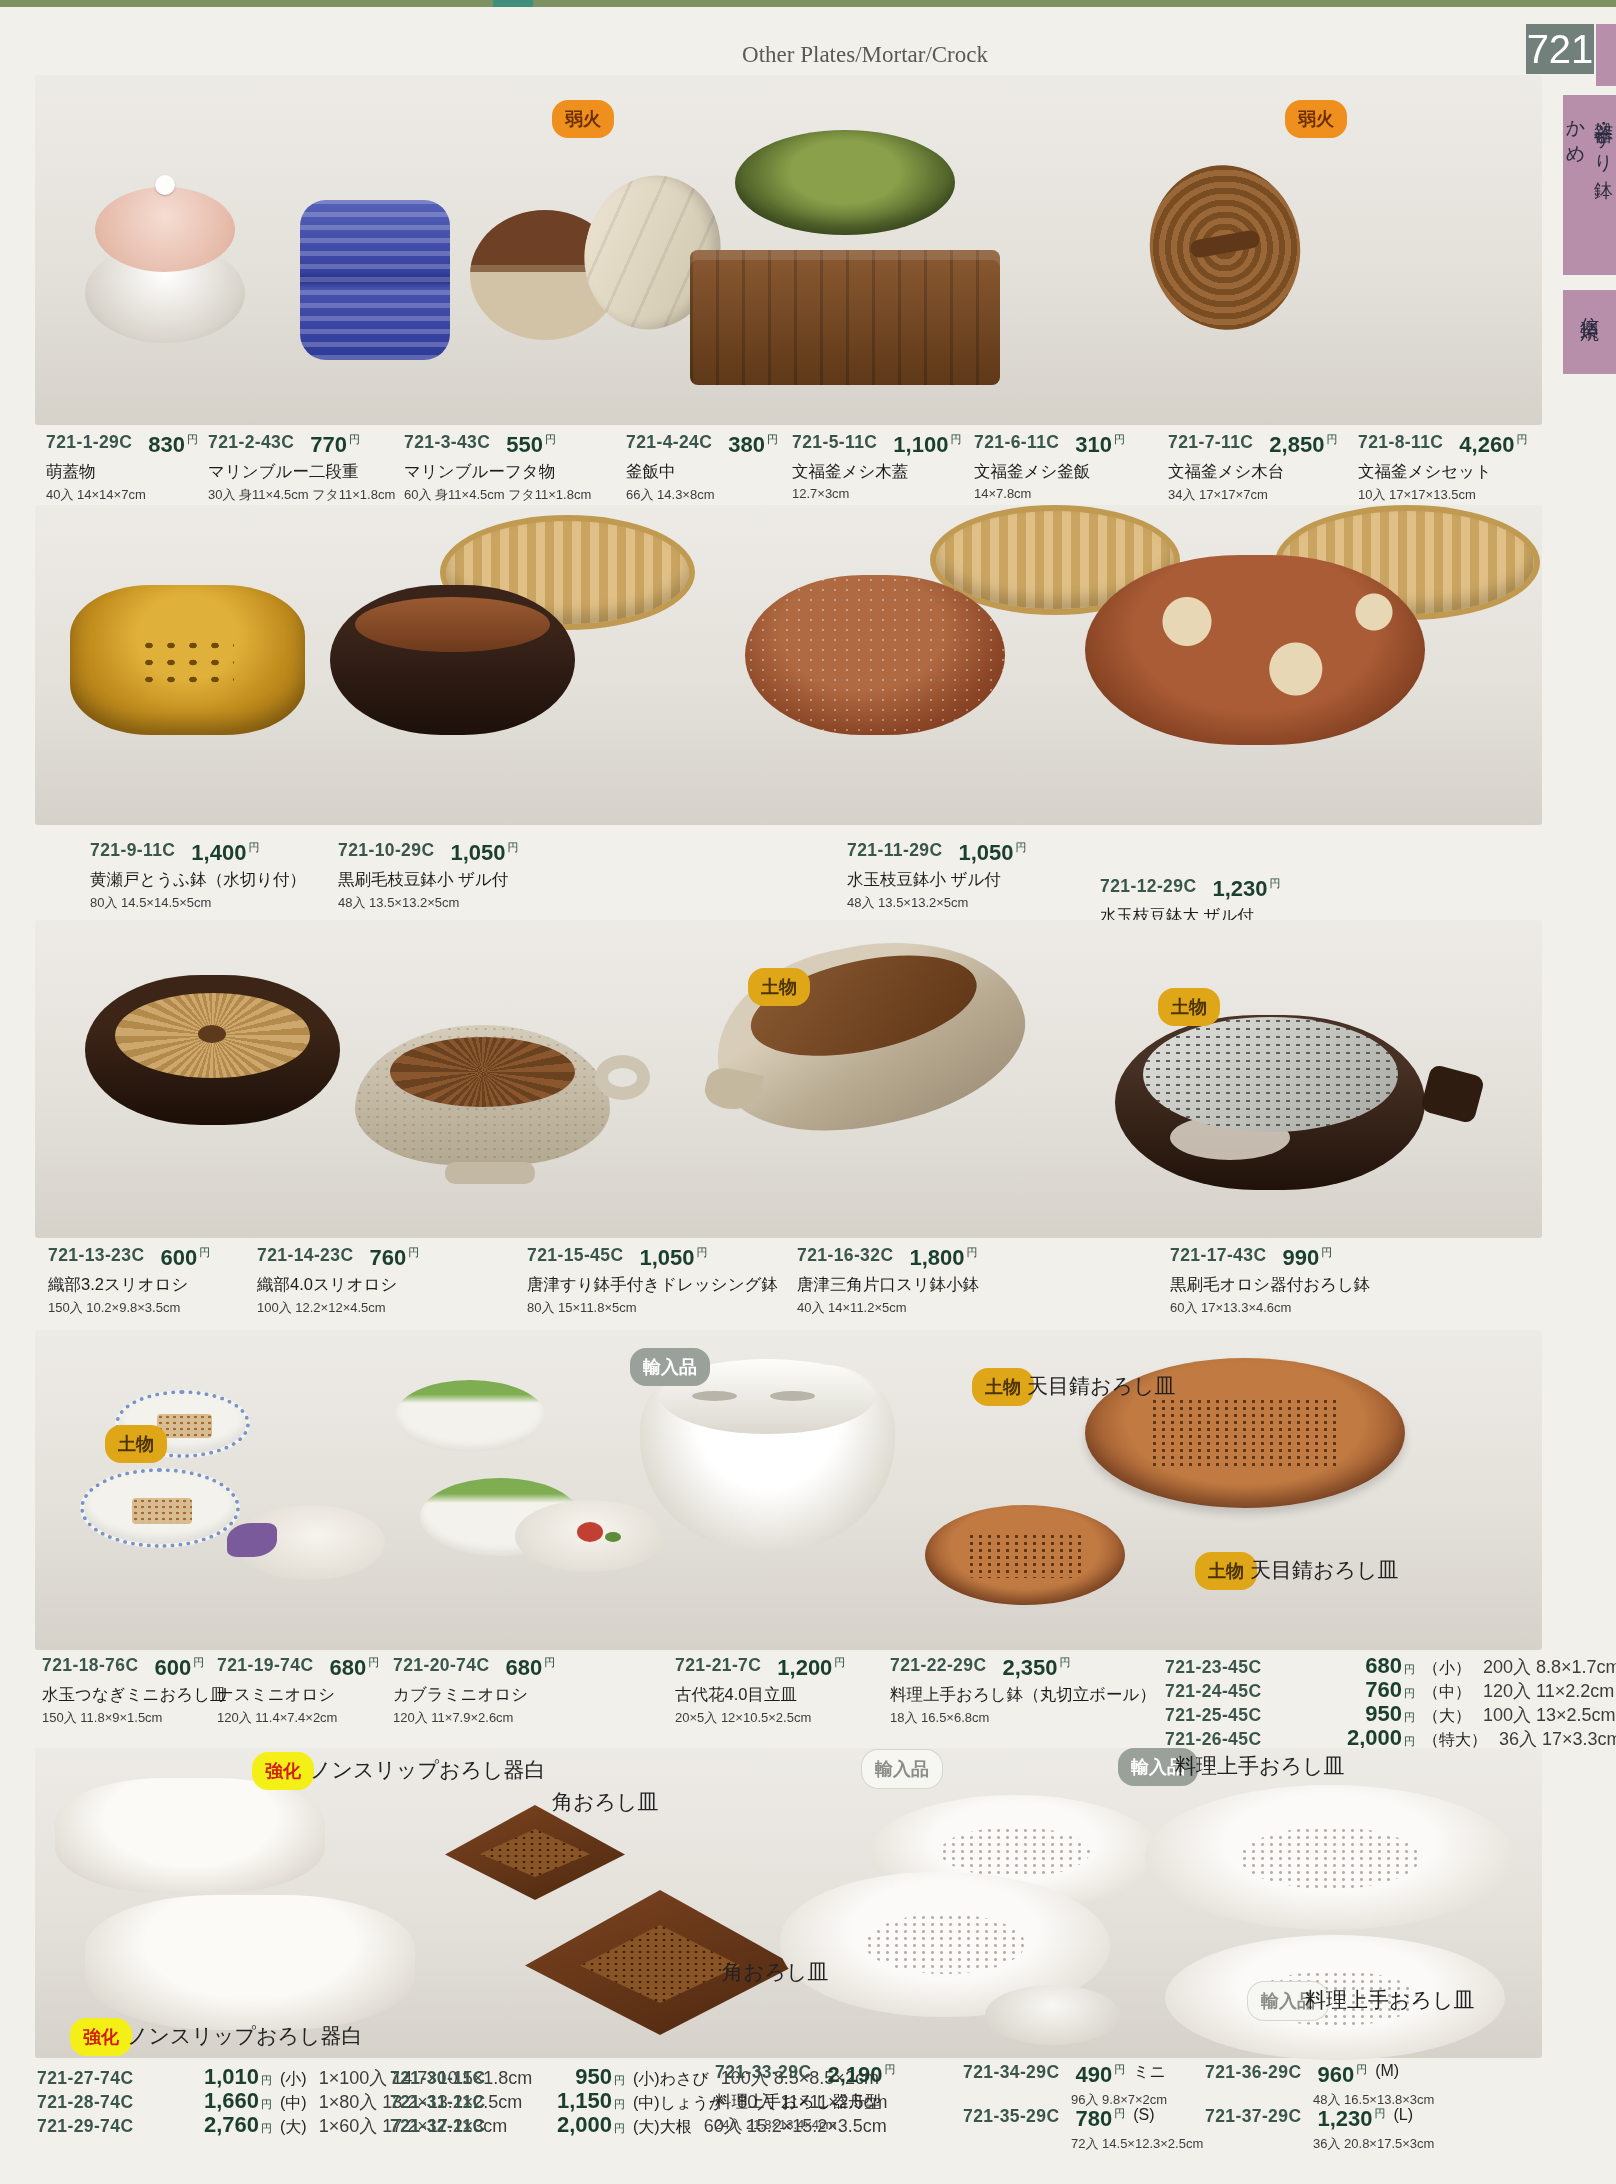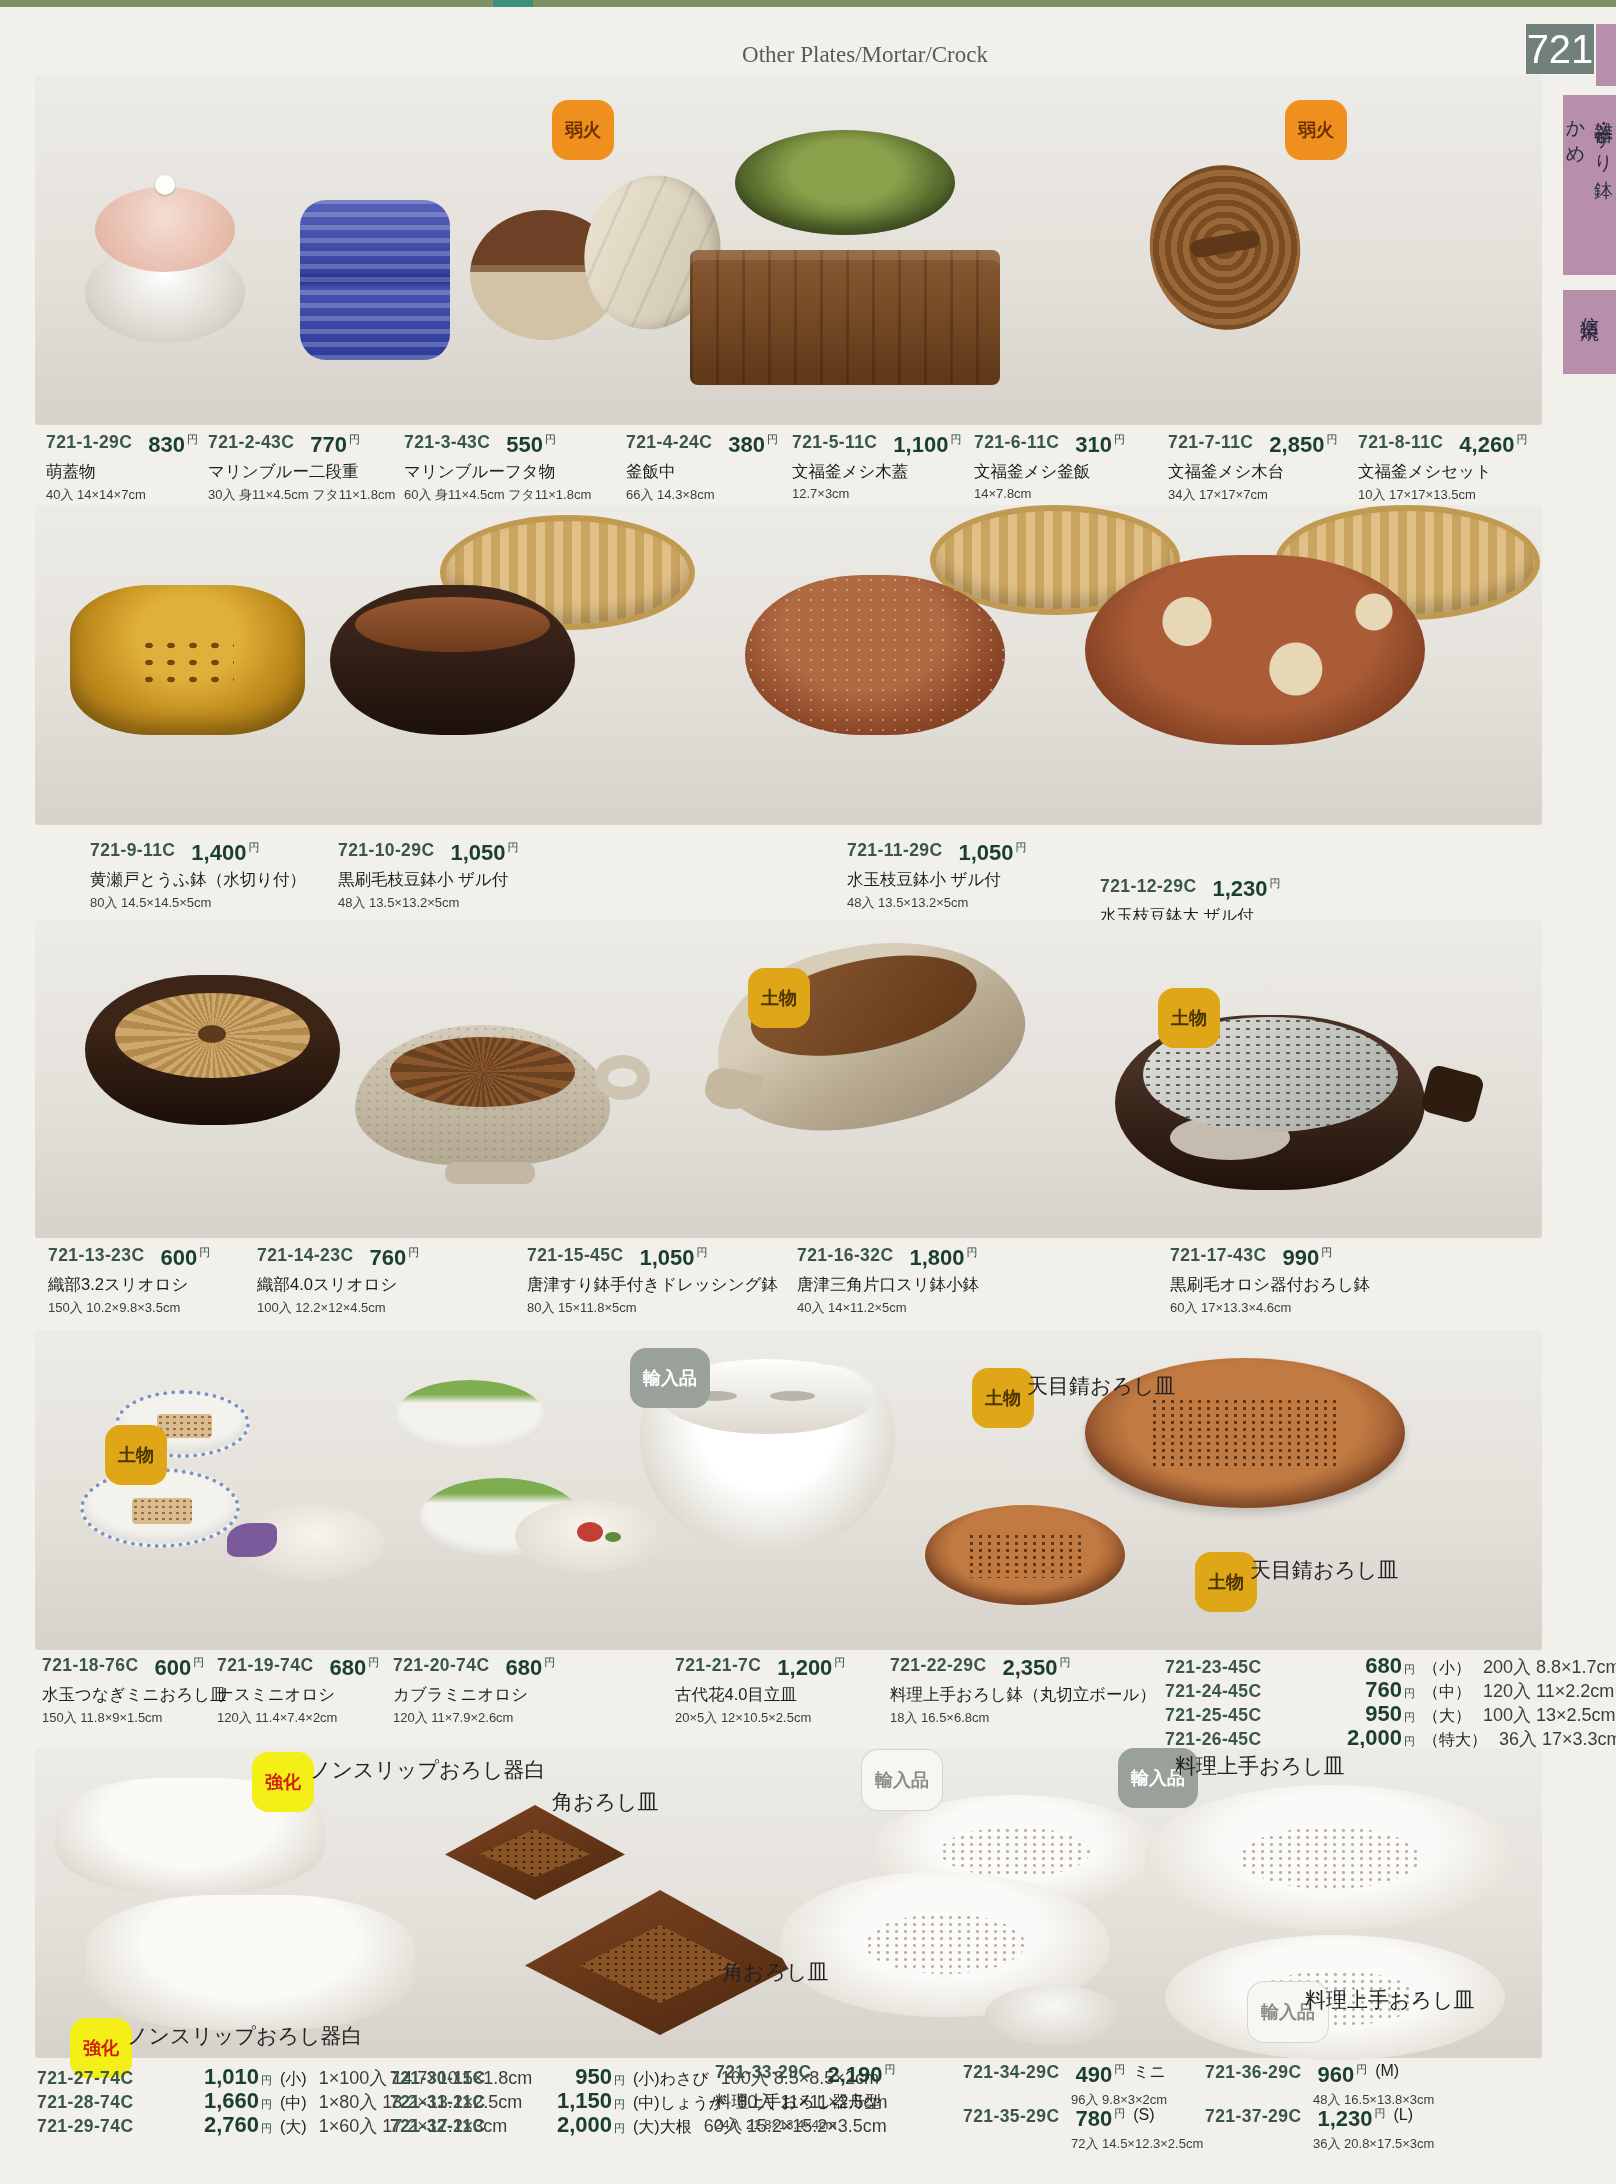--- a/index.html
+++ b/index.html
@@ -18,21 +18,21 @@
   
   .tab{position:absolute;left:1563px;width:53px;background:#b78fab;color:#2c2c40;
         display:flex;flex-direction:row-reverse;justify-content:center;gap:2px;padding-top:12px;box-sizing:border-box}
   .vtext{writing-mode:vertical-rl;font-size:19px;letter-spacing:3px;font-weight:500;white-space:nowrap}
   
   .ph{position:absolute;left:35px;width:1507px;border-radius:3px;
         background:linear-gradient(180deg,#edebe6 0%,#e4e1db 55%,#d6d2ca 100%)}
   .i{position:absolute}
   .rd{border-radius:50%}
   
-  .badge{position:absolute;height:30px;line-height:30px;padding:15px 13px;border-radius:16px;
+  .badge{position:absolute;height:30px;line-height:30px;padding:4px 13px;border-radius:16px;
         font-size:18px;font-weight:700;white-space:nowrap}
   .b-yowabi{background:#ef8f1d;color:#6b2f00}
   .b-tsuchi{background:#dfa717;color:#4c3400}
   .b-import{background:#99a19a;color:#fff}
   .b-import-lt{background:#f6f6f2;color:#8c8c88;box-shadow:0 0 0 1px #d8d5ce}
   .b-kyoka{background:#f4ef17;color:#d21d10}
   .ol{position:absolute;font-size:21px;color:#222;font-weight:500;white-space:nowrap}
   
   .prod{position:absolute;white-space:nowrap}
   .l1{display:flex;align-items:flex-start}
@@ -495,21 +495,21 @@
     <div class="spec">24入 21.8×13.4×4cm</div>
   </div>
 
   <div class="prod" style="left:963px;top:2062px">
     <div class="l1">
         <span class="code">721-34-29C</span>
         <span class="price">490</span>
         <span class="yen">円</span>
         <span class="gsize">ミニ</span>
       </div>
-    <div class="spec indent">96入 9.8×3×2cm</div>
+    <div class="spec indent">96入 9.8×7×2cm</div>
   </div>
   <div class="prod" style="left:963px;top:2106px">
     <div class="l1">
         <span class="code">721-35-29C</span>
         <span class="price">780</span>
         <span class="yen">円</span>
         <span class="gsize">(S)</span>
       </div>
     <div class="spec indent">72入 14.5×12.3×2.5cm</div>
   </div>

